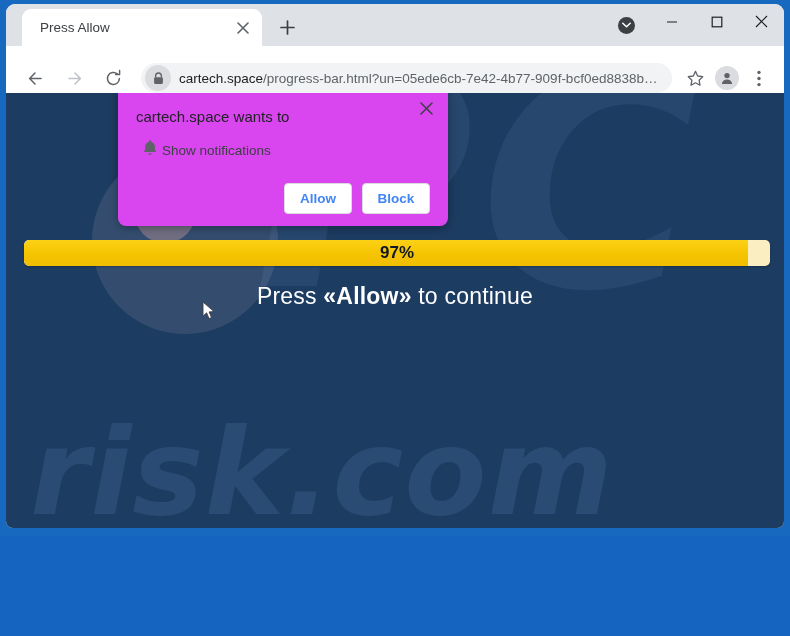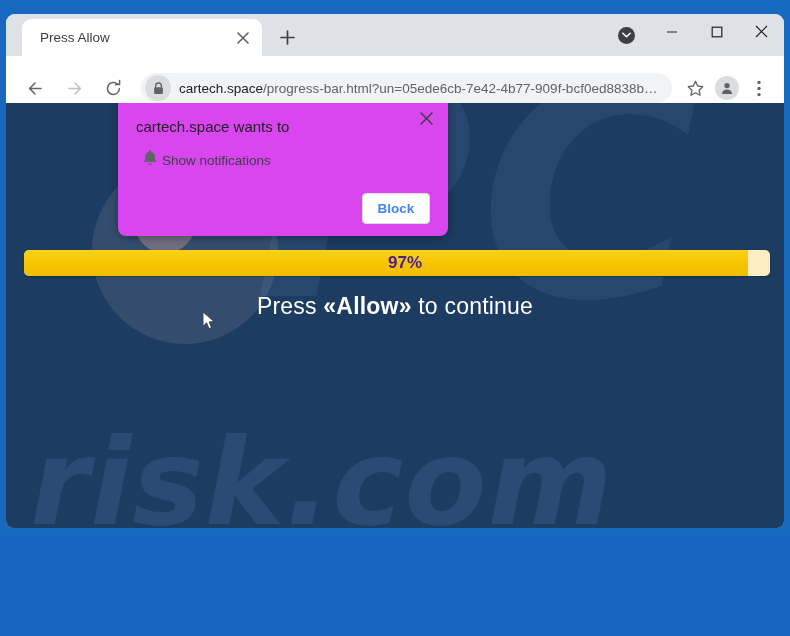--- a/index.html
+++ b/index.html
@@ -11,21 +11,21 @@
     background: #1565c0;
     font-family: "Liberation Sans", sans-serif;
   }
 
   
   .screen {
     position: relative;
     width: 790px;
     height: 536px;
     background: #1769c0;
-    padding: 14px 6px 8px 6px;
+    padding: 4px 6px 8px 6px;
   }
 
   .browser {
     position: relative;
     width: 100%;
     height: 100%;
     background: #dee1e6;
     border-radius: 9px 9px 7px 7px;
     overflow: hidden;
     display: flex;
@@ -270,30 +270,30 @@
     overflow: hidden;
     box-shadow: 0 1px 2px rgba(0,0,0,0.25);
   }
   .progress-fill {
     height: 100%;
     background: linear-gradient(180deg, #fcd116 0%, #f5c400 55%, #f0bd00 100%);
     border-radius: 5px 0 0 5px;
   }
   .progress-label {
     position: absolute;
-    left: 8px;
+    left: 0;
     top: 0;
     width: 100%;
     height: 100%;
     display: flex;
     align-items: center;
     justify-content: center;
     font-size: 17px;
     font-weight: 700;
-    color: #4c1d95;
+    color: #0f172a;
   }
 
   .cta {
     position: absolute;
     left: 0;
     top: 190px;
     width: 100%;
     text-align: center;
     font-size: 23px;
     color: #ffffff;
@@ -518,19 +518,20 @@
           <span>
             <svg width="16" height="18" viewBox="0 0 16 18" aria-hidden="true">
               <path d="M8 1.2 a1.3 1.3 0 0 1 1.3 1.3 v0.5 a4.9 4.9 0 0 1 3.6 4.7 v3 l1.4 2.4 H1.7 l1.4 -2.4 v-3 a4.9 4.9 0 0 1 3.6 -4.7 V2.5 A1.3 1.3 0 0 1 8 1.2 Z" fill="#5f6368"></path>
               <path d="M6.1 14.6 a1.95 1.95 0 0 0 3.8 0 Z" fill="#5f6368"></path>
             </svg>
           </span>
           <span class="perm-row-label">Show notifications</span>
         </div>
 
         <div class="perm-actions">
+          <button class="perm-btn">Allow</button>
           <button class="perm-btn">Block</button>
         </div>
       </div>
 
     </div>
   </div>
 </div>
 
 </body></html>

